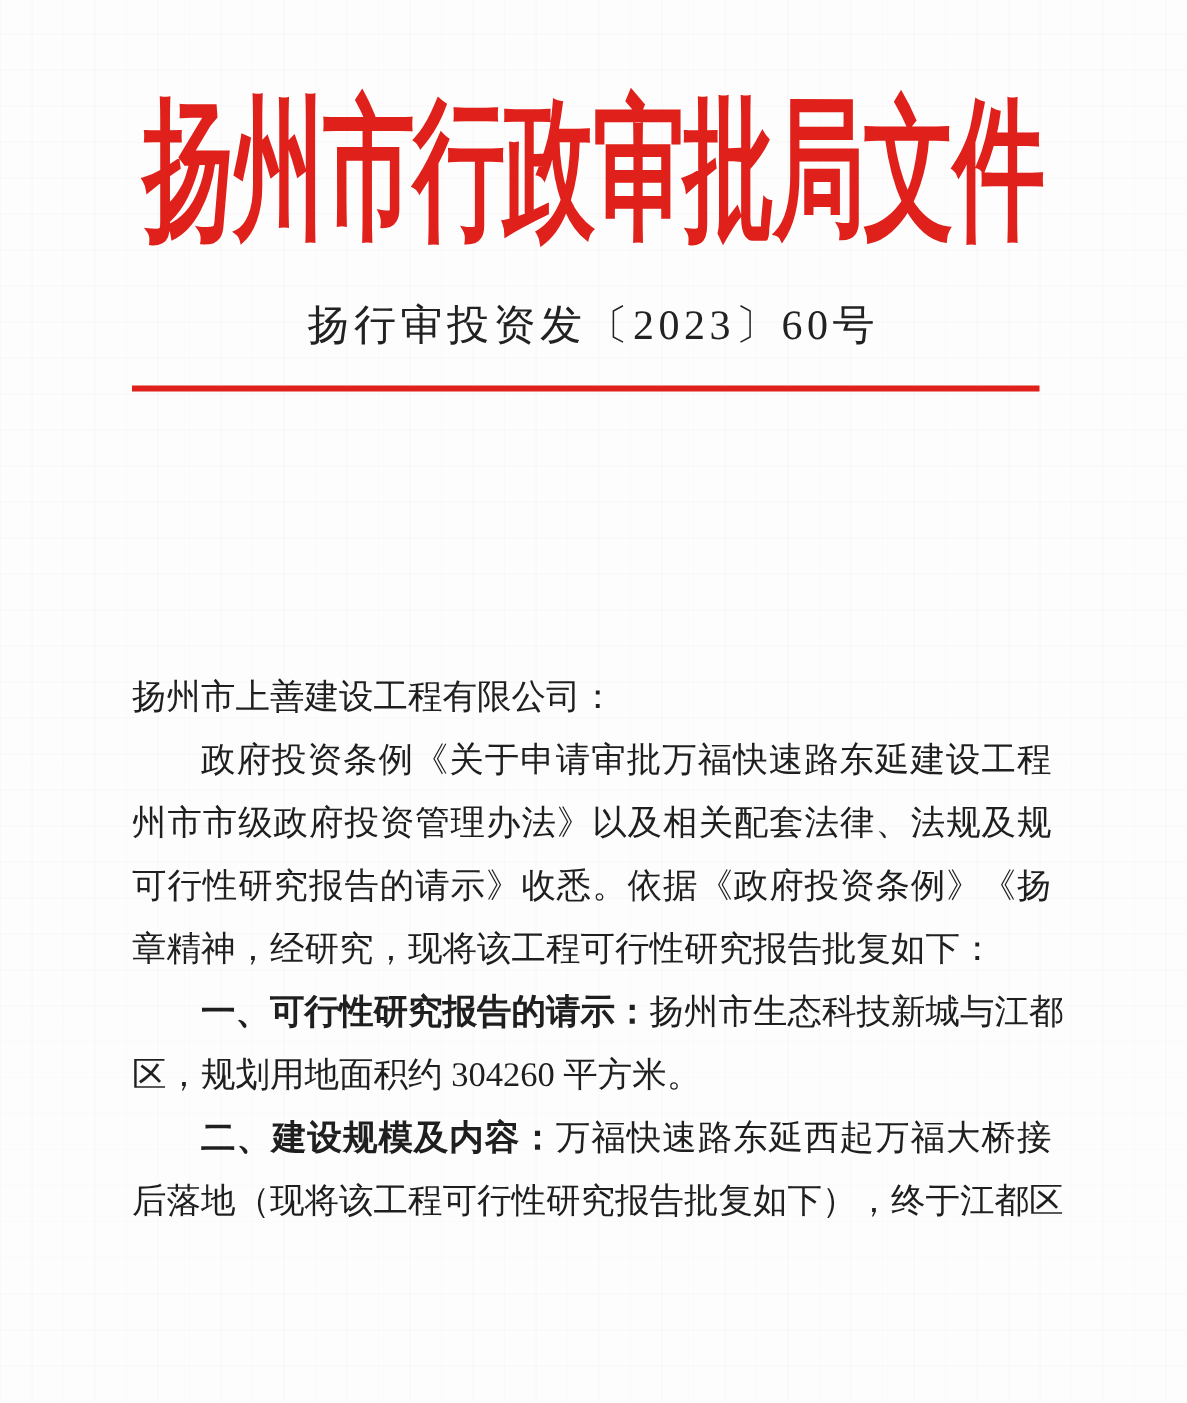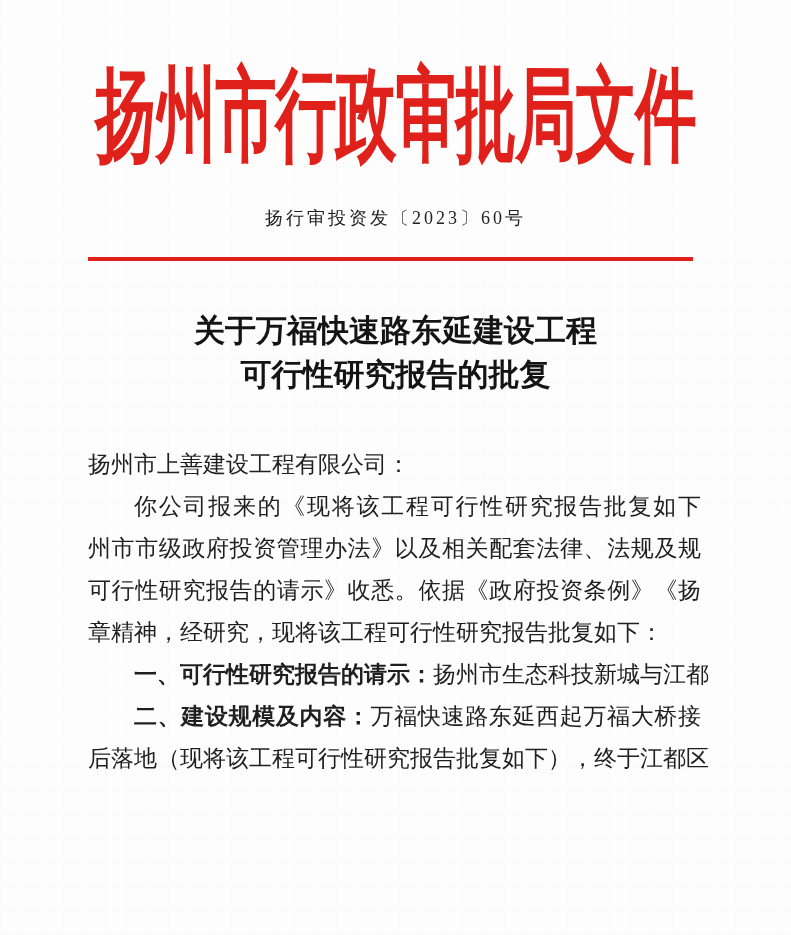--- a/index.html
+++ b/index.html
@@ -45,21 +45,21 @@
     transform-origin:top center;
     white-space:nowrap;
   }
   
   .doc-number{
     position:absolute;
     top:203px;
     left:0;
     width:791px;
     text-align:center;
-    font-size:18px;
+    font-size:28px;
     line-height:30px;
     letter-spacing:3px;
     color:#222;
   }
   
   .red-line{
     position:absolute;
     top:257px;
     left:88px;
     width:605px;
@@ -110,36 +110,33 @@
 <body>
 
 <div class="page">
 
   <h1 class="agency-title"><span class="stretch">扬州市行政审批局文件</span></h1>
 
   <div class="doc-number">扬行审投资发〔2023〕60号</div>
 
   <div class="red-line"></div>
 
-  <div class="doc-title">
-    <div>关于万福快速路东延建设工程</div>
-    <div>可行性研究报告的批复</div>
-  </div>
 
   <div class="doc-body">
     <div class="line no-just">扬州市上善建设工程有限公司：</div>
 
-    <div class="line indent">你公司报来的《现将该工程可行性研究报告批复如下</div>
+    <div class="line indent">政府投资条例《关于申请审批万福快速路东延建设工程</div>
     <div class="line">州市市级政府投资管理办法》以及相关配套法律、法规及规</div>
     <div class="line">可行性研究报告的请示》收悉。依据《政府投资条例》《扬</div>
     <div class="line no-just">章精神，经研究，现将该工程可行性研究报告批复如下：</div>
 
     <div class="line indent">
       <span class="bold">一、可行性研究报告的请示：</span><span>扬州市生态科技新城与江都</span>
     </div>
+    <div class="line no-just">区，规划用地面积约 304260 平方米。</div>
 
     <div class="line indent">
       <span class="bold">二、建设规模及内容：</span><span>万福快速路东延西起万福大桥接</span>
     </div>
     <div class="line">后落地（现将该工程可行性研究报告批复如下），终于江都区</div>
   </div>
 
 </div>
 
 </body></html>

